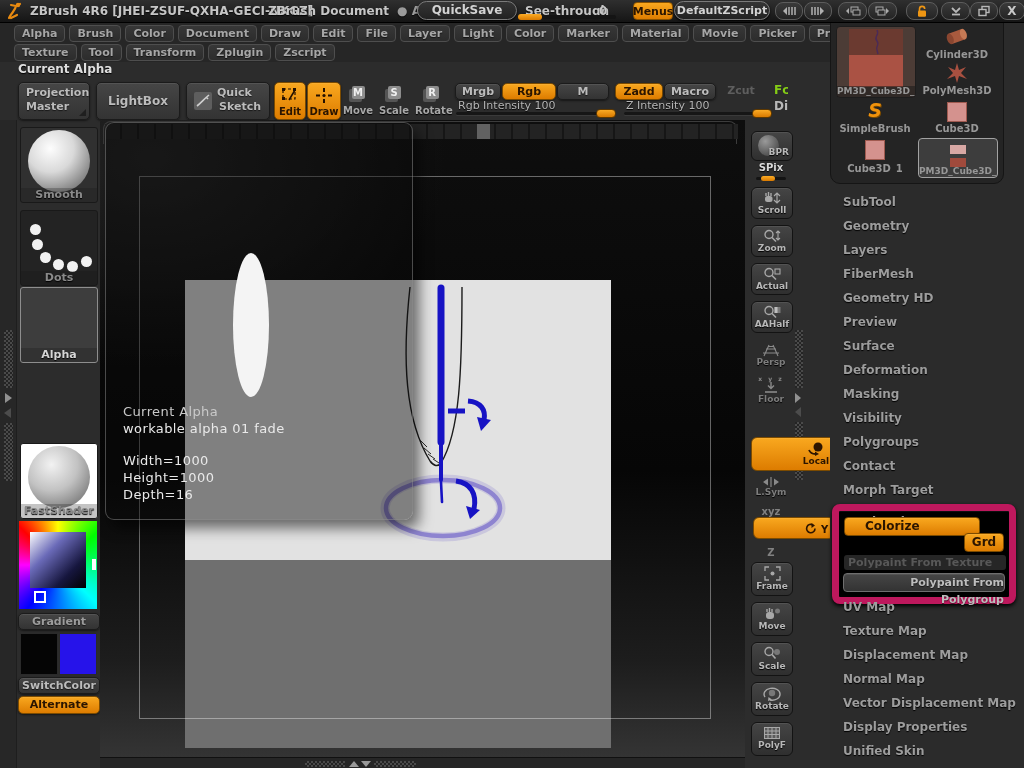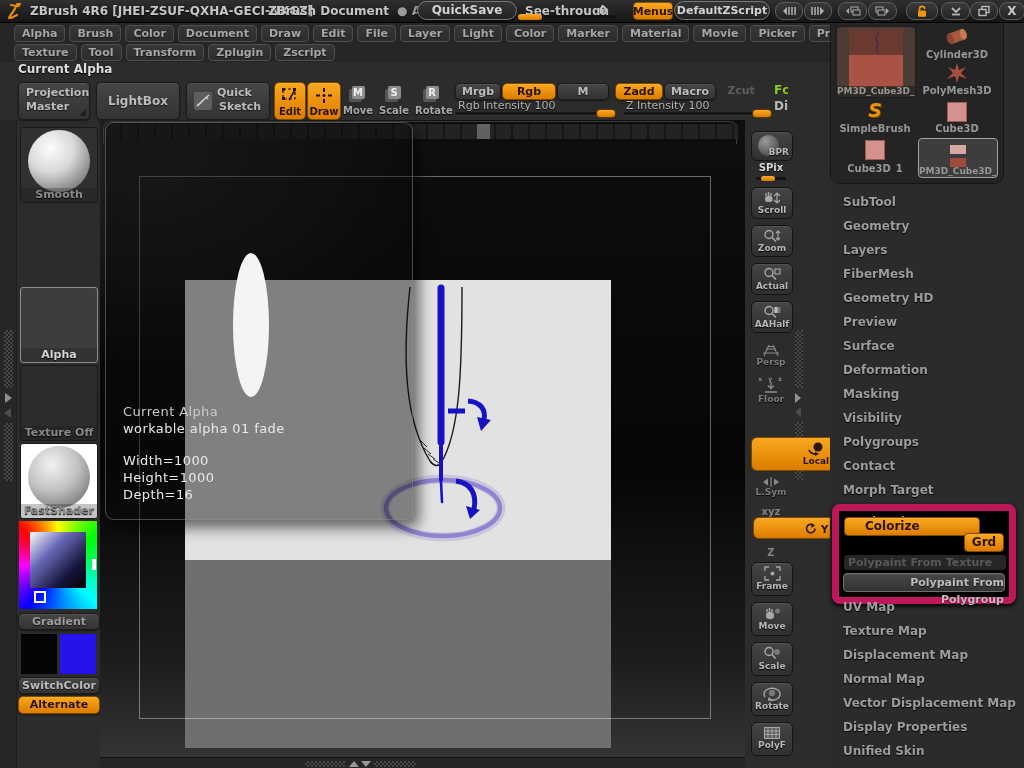--- a/index.html
+++ b/index.html
@@ -240,25 +240,31 @@
     <div class="abs" style="left:5px;top:273px;width:0;height:0;border-top:5px solid transparent;border-bottom:5px solid transparent;border-left:7px solid #909090"></div>
     <div class="abs" style="left:4px;top:288px;width:0;height:0;border-top:5px solid transparent;border-bottom:5px solid transparent;border-right:7px solid #4c4c4c"></div>
     <div class="abs checker" style="left:4px;top:303px;width:9px;height:58px"></div>
   </div>
 
   <div class="thumb" style="top:127px">
     <div class="abs" style="left:7px;top:2px;width:62px;height:62px;border-radius:50%;
          background:radial-gradient(circle at 36% 30%,#fdfdfd,#d9d9d9 40%,#8f8f8f 72%,#5d5d5d 96%)"></div>
     <div class="thumblabel">Smooth</div>
   </div>
+  <div class="thumb" style="top:210px;background:#232323">
+    <div class="dot" style="left:9px;top:13px"></div>
+    <div class="dot" style="left:11px;top:28px"></div>
+    <div class="dot" style="left:19px;top:41px"></div>
+    <div class="dot" style="left:32px;top:48px"></div>
+    <div class="dot" style="left:46px;top:50px"></div>
+    <div class="dot" style="left:60px;top:45px"></div>
+    <div class="thumblabel">Dots</div>
+  </div>
   <div class="thumb" style="top:287px;background:#3d3d3d;border-color:#8e8e8e">
     <div class="thumblabel" style="color:#d6d6d6">Alpha</div>
-  </div>
-  <div class="thumb" style="top:365px;background:#2c2c2c">
-    <div class="thumblabel">Texture  Off</div>
   </div>
   <div class="thumb" style="top:443px;background:#ffffff">
     <div class="abs" style="left:7px;top:2px;width:62px;height:62px;border-radius:50%;
          background:radial-gradient(circle at 38% 30%,#f2f2f2,#c2c2c2 45%,#8a8a8a 75%,#6a6a6a)"></div>
     <div class="thumblabel">FastShader</div>
   </div>
   <div class="abs" style="left:19px;top:521px;width:78px;height:88px;
        background:conic-gradient(from 315deg,#f00 0deg,#ff0 45deg,#0f0 95deg,#0ff 180deg,#00f 260deg,#f0f 315deg,#f00 360deg)">
     <div class="abs" style="left:11px;top:11px;width:56px;height:56px;
          background:linear-gradient(135deg,#ffffff 0%,#6a6ab8 35%,#16163e 72%,#000 100%)"></div>

